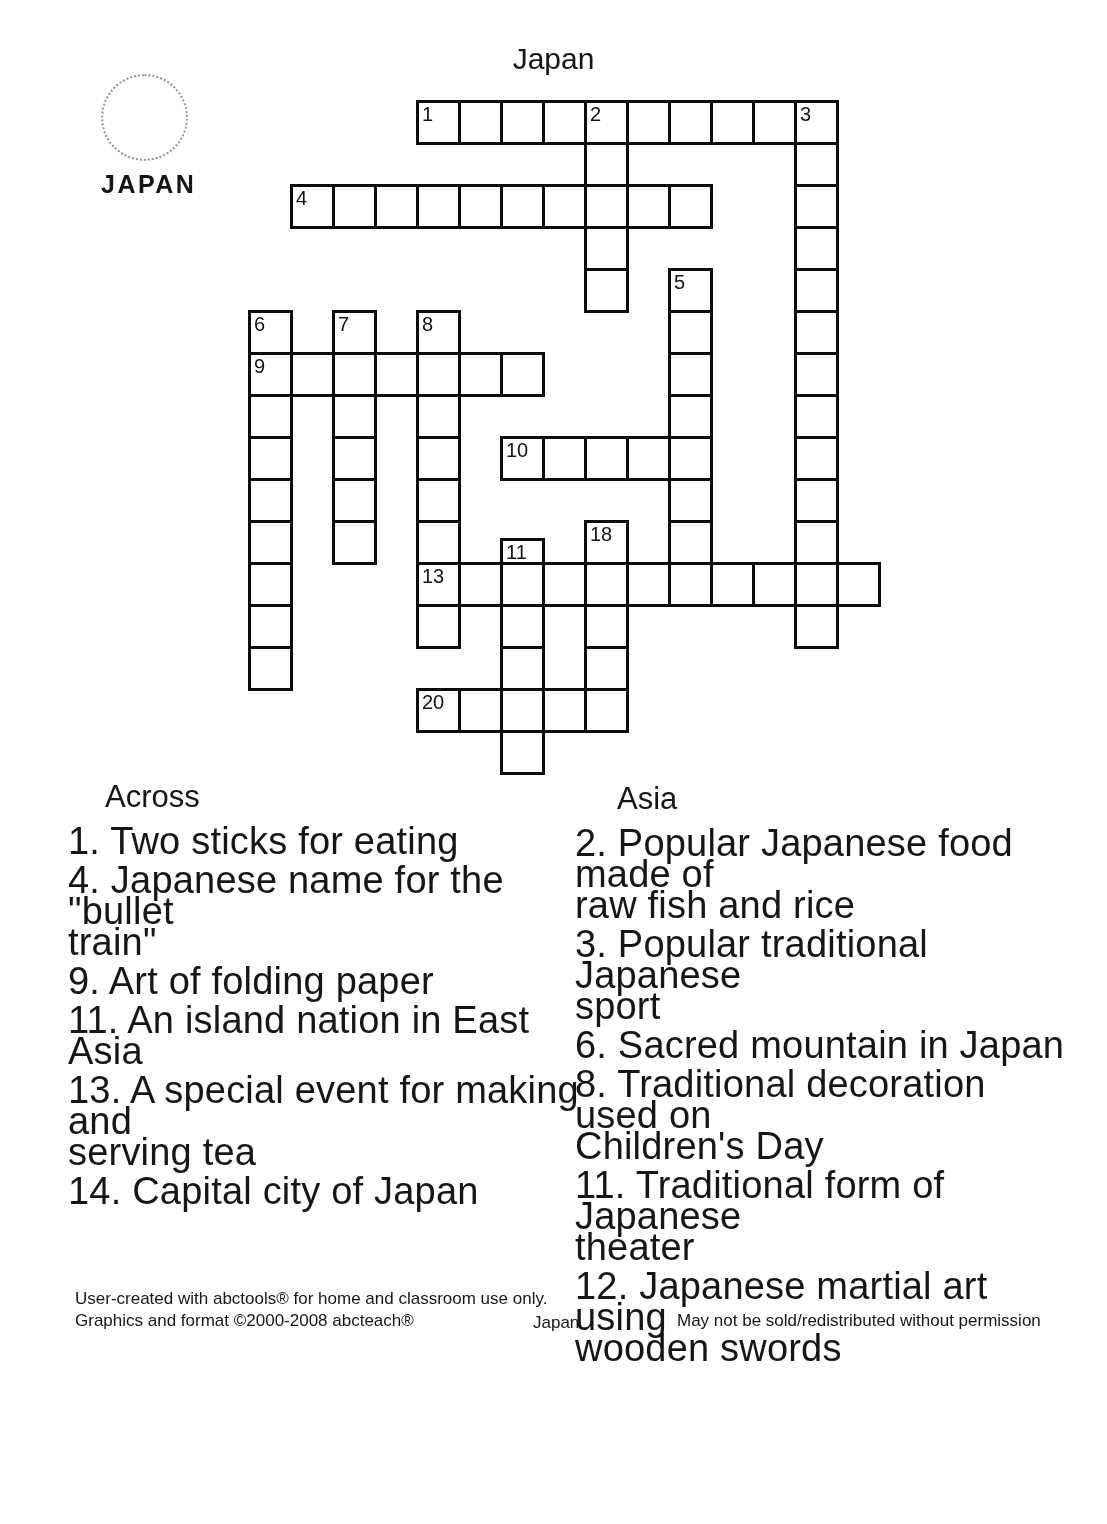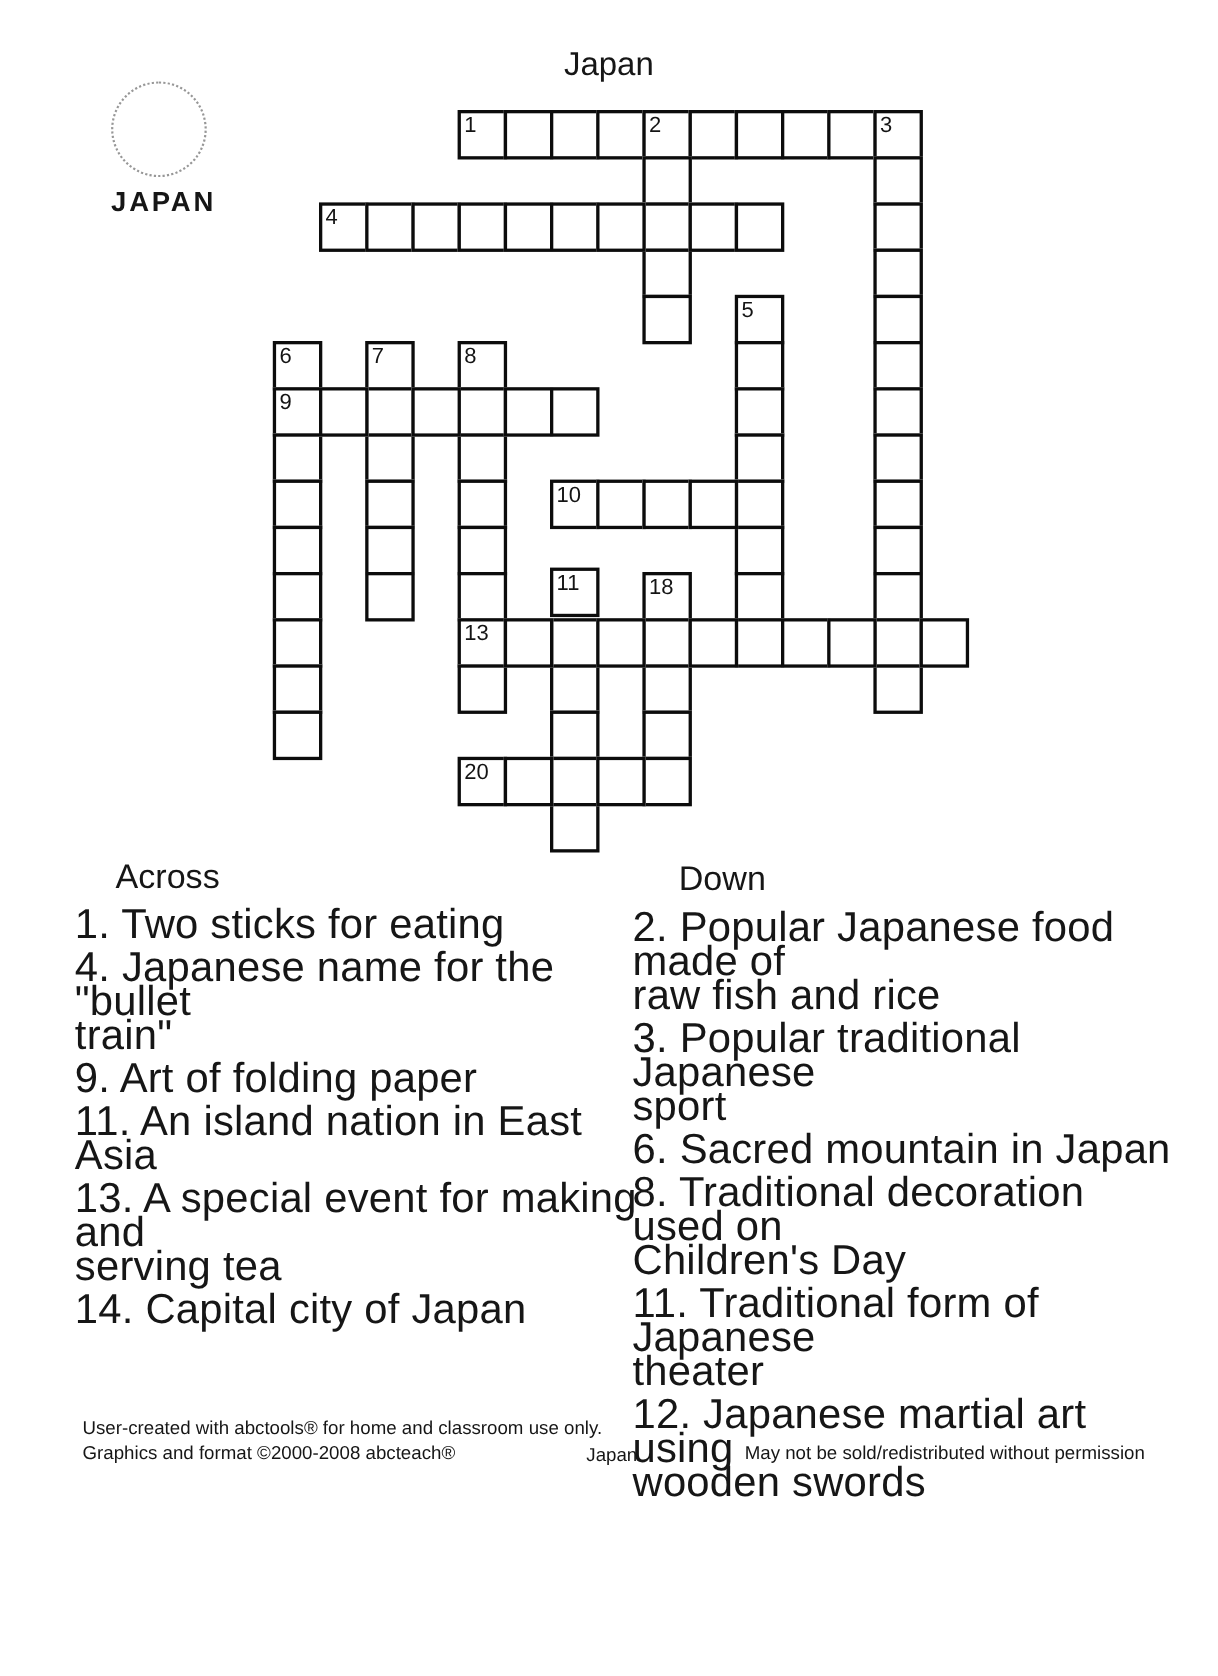--- a/index.html
+++ b/index.html
@@ -154,21 +154,21 @@
       <div class="cell" style="left: 42px; top: 252px;"></div>
       <div class="cell" style="left: 126px; top: 252px;"></div>
       <div class="cell" style="left: 210px; top: 252px;"></div>
       <div class="cell" style="left: 252px; top: 252px;"></div>
       <div class="cell" style="left: 252px; top: 336px;">
         <span class="cell-num">10</span>
       </div>
       <div class="cell" style="left: 294px; top: 336px;"></div>
       <div class="cell" style="left: 336px; top: 336px;"></div>
       <div class="cell" style="left: 378px; top: 336px;"></div>
-      <div class="cell" style="left: 252px; top: 416px;">
+      <div class="cell" style="left: 252px; top: 438px;">
         <span class="cell-num">11</span>
       </div>
       <div class="cell" style="left: 252px; top: 462px;"></div>
       <div class="cell" style="left: 252px; top: 504px;"></div>
       <div class="cell" style="left: 252px; top: 546px;"></div>
       <div class="cell" style="left: 252px; top: 588px;"></div>
       <div class="cell" style="left: 252px; top: 630px;"></div>
       <div class="cell" style="left: 336px; top: 420px;">
         <span class="cell-num">18</span>
       </div>
@@ -195,21 +195,21 @@
     <div class="clue">4. Japanese name for the "bullet
 train"</div>
     <div class="clue">9. Art of folding paper</div>
     <div class="clue">11. An island nation in East Asia</div>
     <div class="clue">13. A special event for making and
 serving tea</div>
     <div class="clue">14. Capital city of Japan</div>
   </section>
 
   <section class="clues down">
-    <h2>Down</h2>
+    <h2>Asia</h2>
     <div class="clue">2. Popular Japanese food made of
 raw fish and rice</div>
     <div class="clue">3. Popular traditional Japanese
 sport</div>
     <div class="clue">6. Sacred mountain in Japan</div>
     <div class="clue">8. Traditional decoration used on
 Children's Day</div>
     <div class="clue">11. Traditional form of Japanese
 theater</div>
     <div class="clue">12. Japanese martial art using

